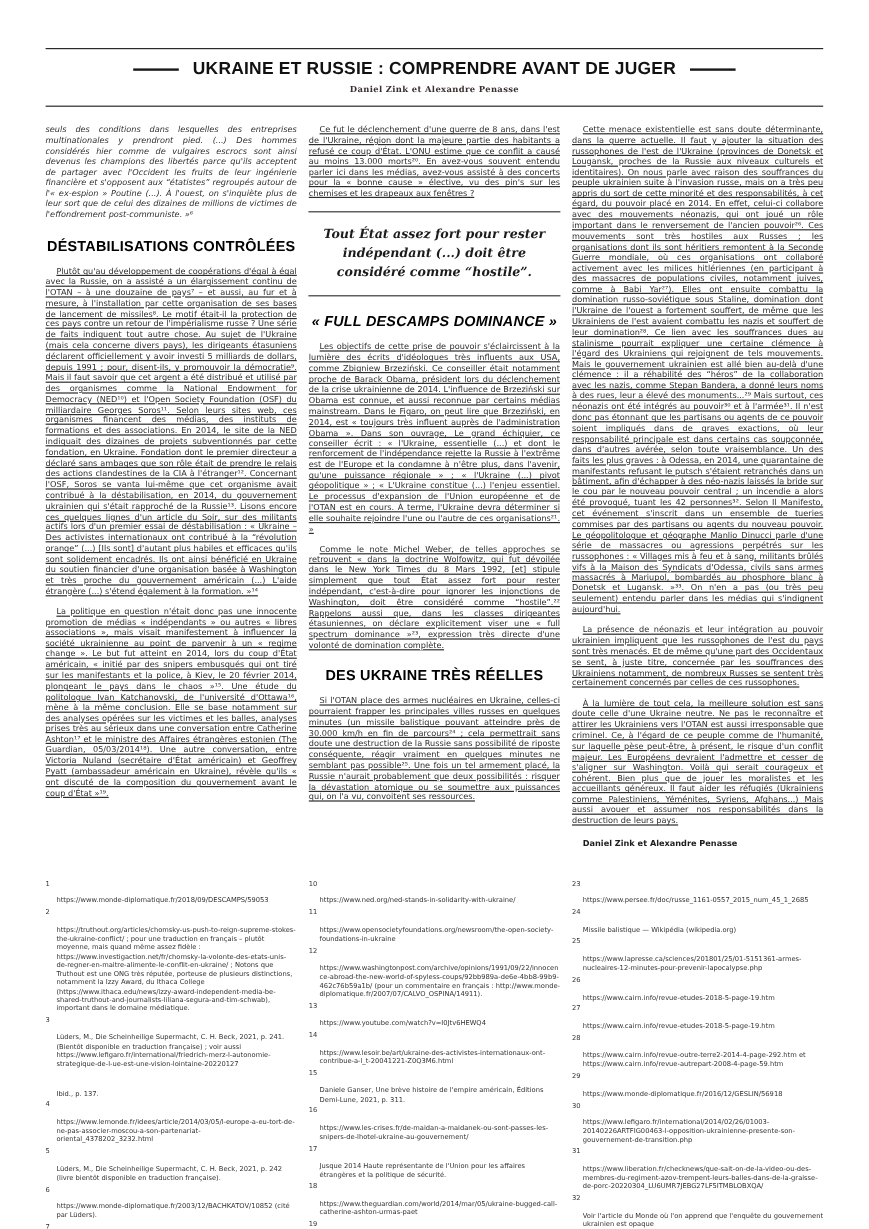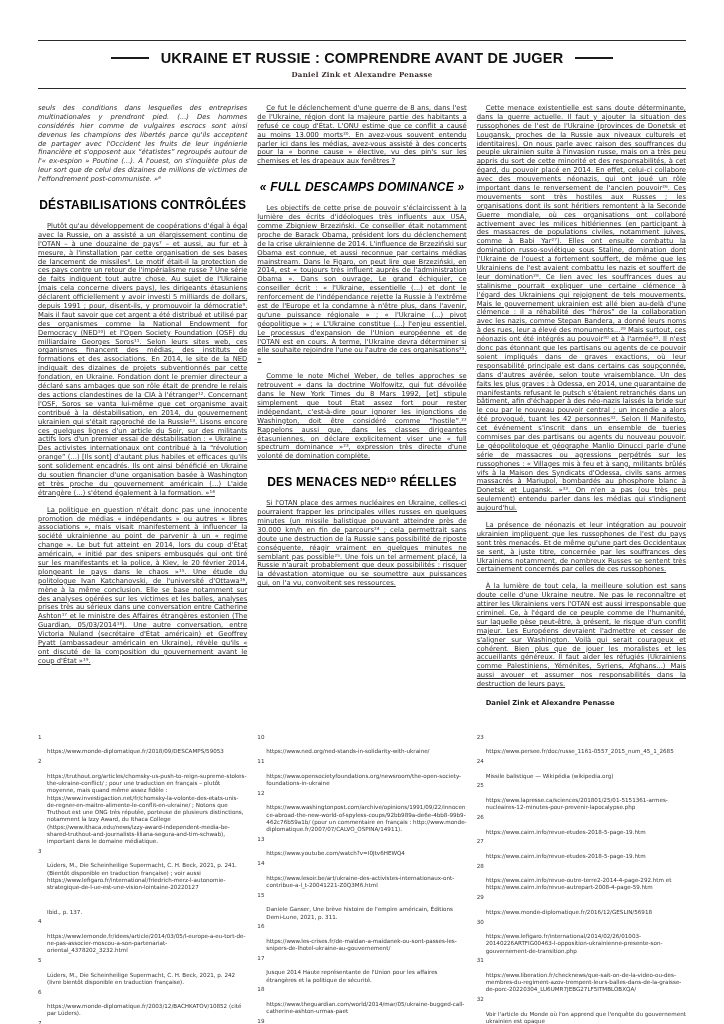--- a/index.html
+++ b/index.html
@@ -9,21 +9,21 @@
         font-family:"DejaVu Sans","Liberation Sans",sans-serif;color:#2e2e2e;}
   
   .hr-full{height:1px;background:#2a2a2a;}
   .title-row{display:flex;align-items:center;justify-content:center;gap:12px;margin-top:9px;}
   .dash{width:38px;height:2px;background:#1a1a1a;flex:0 0 auto;}
   h1{margin:0;font-size:14.5px;font-weight:bold;letter-spacing:0.2px;color:#111;
      font-family:"Liberation Sans","DejaVu Sans",sans-serif;white-space:nowrap;}
   .byline{text-align:center;font-family:"DejaVu Serif","Liberation Serif",serif;
           font-weight:bold;font-size:7px;color:#3a2f2f;margin:4px 0 9px 0;letter-spacing:0.3px;}
   
-  .columns{display:flex;gap:10px;margin-top:15px;flex:0 0 auto;justify-content:flex-end;}
+  .columns{display:flex;gap:10px;margin-top:15px;flex:0 0 auto;}
   .col{flex:1 1 0;min-width:0;}
   .col p{margin:0 0 8px 0;font-size:6.8px;line-height:1.31;text-align:justify;
          hyphens:auto;-webkit-hyphens:auto;}
   .col p.indent{text-indent:9px;text-decoration:underline;}
   .italic{font-style:italic;}
   h2{margin:14px 0 10px 0;font-size:12px;font-weight:bold;text-align:center;
      letter-spacing:0.2px;color:#000000;font-family:"Liberation Sans","DejaVu Sans",sans-serif;}
   h2.italic-head{font-style:italic;}
   .pullquote{margin:10px 0 12px 0;padding:11px 4px;border-top:1px solid #3a3a3a;
              border-bottom:1px solid #3a3a3a;text-align:center;
@@ -58,24 +58,25 @@
 
     <section class="col">
       <p class="italic">seuls des conditions dans lesquelles des entreprises multinationales y prendront pied. (...) Des hommes considérés hier comme de vulgaires escrocs sont ainsi devenus les champions des libertés parce qu'ils acceptent de partager avec l'Occident les fruits de leur ingénierie financière et s'opposent aux “étatistes” regroupés autour de l'« ex-espion » Poutine (...). À l'ouest, on s'inquiète plus de leur sort que de celui des dizaines de millions de victimes de l'effondrement post-communiste. »⁶</p>
       <h2>DÉSTABILISATIONS CONTRÔLÉES</h2>
       <p class="indent">Plutôt qu'au développement de coopérations d'égal à égal avec la Russie, on a assisté a un élargissement continu de l'OTAN – à une douzaine de pays⁷ – et aussi, au fur et à mesure, à l'installation par cette organisation de ses bases de lancement de missiles⁸. Le motif était-il la protection de ces pays contre un retour de l'impérialisme russe ? Une série de faits indiquent tout autre chose. Au sujet de l'Ukraine (mais cela concerne divers pays), les dirigeants étasuniens déclarent officiellement y avoir investi 5 milliards de dollars, depuis 1991 ; pour, disent-ils, y promouvoir la démocratie⁹. Mais il faut savoir que cet argent a été distribué et utilisé par des organismes comme la National Endowment for Democracy (NED¹⁰) et l'Open Society Foundation (OSF) du milliardaire Georges Soros¹¹. Selon leurs sites web, ces organismes financent des médias, des instituts de formations et des associations. En 2014, le site de la NED indiquait des dizaines de projets subventionnés par cette fondation, en Ukraine. Fondation dont le premier directeur a déclaré sans ambages que son rôle était de prendre le relais des actions clandestines de la CIA à l'étranger¹². Concernant l'OSF, Soros se vanta lui-même que cet organisme avait contribué à la déstabilisation, en 2014, du gouvernement ukrainien qui s'était rapproché de la Russie¹³. Lisons encore ces quelques lignes d'un article du Soir, sur des militants actifs lors d'un premier essai de déstabilisation : « Ukraine – Des activistes internationaux ont contribué à la “révolution orange” (...) [Ils sont] d'autant plus habiles et efficaces qu'ils sont solidement encadrés. Ils ont ainsi bénéficié en Ukraine du soutien financier d'une organisation basée à Washington et très proche du gouvernement américain (...) L'aide étrangère (...) s'étend également à la formation. »¹⁴</p>
       <p class="indent">La politique en question n'était donc pas une innocente promotion de médias « indépendants » ou autres « libres associations », mais visait manifestement à influencer la société ukrainienne au point de parvenir à un « regime change ». Le but fut atteint en 2014, lors du coup d'État américain, « initié par des snipers embusqués qui ont tiré sur les manifestants et la police, à Kiev, le 20 février 2014, plongeant le pays dans le chaos »¹⁵. Une étude du politologue Ivan Katchanovski, de l'université d'Ottawa¹⁶, mène à la même conclusion. Elle se base notamment sur des analyses opérées sur les victimes et les balles, analyses prises très au sérieux dans une conversation entre Catherine Ashton¹⁷ et le ministre des Affaires étrangères estonien (The Guardian, 05/03/2014¹⁸). Une autre conversation, entre Victoria Nuland (secrétaire d'État américain) et Geoffrey Pyatt (ambassadeur américain en Ukraine), révèle qu'ils « ont discuté de la composition du gouvernement avant le coup d'État »¹⁹.</p>
     </section>
 
     <section class="col">
       <p class="indent">Ce fut le déclenchement d'une guerre de 8 ans, dans l'est de l'Ukraine, région dont la majeure partie des habitants a refusé ce coup d'État. L'ONU estime que ce conflit a causé au moins 13.000 morts²⁰. En avez-vous souvent entendu parler ici dans les médias, avez-vous assisté à des concerts pour la « bonne cause » élective, vu des pin's sur les chemises et les drapeaux aux fenêtres ?</p>
+      <blockquote class="pullquote">Tout État assez fort pour rester indépendant (...) doit être considéré comme “hostile”.</blockquote>
       <h2 class="italic-head">« FULL DESCAMPS DOMINANCE »</h2>
       <p class="indent">Les objectifs de cette prise de pouvoir s'éclaircissent à la lumière des écrits d'idéologues très influents aux USA, comme Zbigniew Brzeziński. Ce conseiller était notamment proche de Barack Obama, président lors du déclenchement de la crise ukrainienne de 2014. L'influence de Brzeziński sur Obama est connue, et aussi reconnue par certains médias mainstream. Dans le Figaro, on peut lire que Brzeziński, en 2014, est « toujours très influent auprès de l'administration Obama ». Dans son ouvrage, Le grand échiquier, ce conseiller écrit : « l'Ukraine, essentielle (...) et dont le renforcement de l'indépendance rejette la Russie à l'extrême est de l'Europe et la condamne à n'être plus, dans l'avenir, qu'une puissance régionale » ; « l'Ukraine (...) pivot géopolitique » ; « L'Ukraine constitue (...) l'enjeu essentiel. Le processus d'expansion de l'Union européenne et de l'OTAN est en cours. À terme, l'Ukraine devra déterminer si elle souhaite rejoindre l'une ou l'autre de ces organisations²¹. »</p>
       <p class="indent">Comme le note Michel Weber, de telles approches se retrouvent « dans la doctrine Wolfowitz, qui fut dévoilée dans le New York Times du 8 Mars 1992, [et] stipule simplement que tout État assez fort pour rester indépendant, c'est-à-dire pour ignorer les injonctions de Washington, doit être considéré comme “hostile”.²² Rappelons aussi que, dans les classes dirigeantes étasuniennes, on déclare explicitement viser une « full spectrum dominance »²³, expression très directe d'une volonté de domination complète.</p>
-      <h2>DES MENACES NED¹⁰ RÉELLES</h2>
+      <h2>DES UKRAINE TRÈS RÉELLES</h2>
       <p class="indent">Si l'OTAN place des armes nucléaires en Ukraine, celles-ci pourraient frapper les principales villes russes en quelques minutes (un missile balistique pouvant atteindre près de 30.000 km/h en fin de parcours²⁴ ; cela permettrait sans doute une destruction de la Russie sans possibilité de riposte conséquente, réagir vraiment en quelques minutes ne semblant pas possible²⁵. Une fois un tel armement placé, la Russie n'aurait probablement que deux possibilités : risquer la dévastation atomique ou se soumettre aux puissances qui, on l'a vu, convoitent ses ressources.</p>
     </section>
 
     <section class="col">
       <p class="indent">Cette menace existentielle est sans doute déterminante, dans la guerre actuelle. Il faut y ajouter la situation des russophones de l'est de l'Ukraine (provinces de Donetsk et Lougansk, proches de la Russie aux niveaux culturels et identitaires). On nous parle avec raison des souffrances du peuple ukrainien suite à l'invasion russe, mais on a très peu appris du sort de cette minorité et des responsabilités, à cet égard, du pouvoir placé en 2014. En effet, celui-ci collabore avec des mouvements néonazis, qui ont joué un rôle important dans le renversement de l'ancien pouvoir²⁶. Ces mouvements sont très hostiles aux Russes ; les organisations dont ils sont héritiers remontent à la Seconde Guerre mondiale, où ces organisations ont collaboré activement avec les milices hitlériennes (en participant à des massacres de populations civiles, notamment juives, comme à Babi Yar²⁷). Elles ont ensuite combattu la domination russo-soviétique sous Staline, domination dont l'Ukraine de l'ouest a fortement souffert, de même que les Ukrainiens de l'est avaient combattu les nazis et souffert de leur domination²⁸. Ce lien avec les souffrances dues au stalinisme pourrait expliquer une certaine clémence à l'égard des Ukrainiens qui rejoignent de tels mouvements. Mais le gouvernement ukrainien est allé bien au-delà d'une clémence : il a réhabilité des “héros” de la collaboration avec les nazis, comme Stepan Bandera, a donné leurs noms à des rues, leur a élevé des monuments...²⁹ Mais surtout, ces néonazis ont été intégrés au pouvoir³⁰ et à l'armée³¹. Il n'est donc pas étonnant que les partisans ou agents de ce pouvoir soient impliqués dans de graves exactions, où leur responsabilité principale est dans certains cas soupçonnée, dans d'autres avérée, selon toute vraisemblance. Un des faits les plus graves : à Odessa, en 2014, une quarantaine de manifestants refusant le putsch s'étaient retranchés dans un bâtiment, afin d'échapper à des néo-nazis laissés la bride sur le cou par le nouveau pouvoir central ; un incendie a alors été provoqué, tuant les 42 personnes³². Selon Il Manifesto, cet événement s'inscrit dans un ensemble de tueries commises par des partisans ou agents du nouveau pouvoir. Le géopolitologue et géographe Manlio Dinucci parle d'une série de massacres ou agressions perpétrés sur les russophones : « Villages mis à feu et à sang, militants brûlés vifs à la Maison des Syndicats d'Odessa, civils sans armes massacrés à Mariupol, bombardés au phosphore blanc à Donetsk et Lugansk. »³³. On n'en a pas (ou très peu seulement) entendu parler dans les médias qui s'indignent aujourd'hui.</p>
       <p class="indent">La présence de néonazis et leur intégration au pouvoir ukrainien impliquent que les russophones de l'est du pays sont très menacés. Et de même qu'une part des Occidentaux se sent, à juste titre, concernée par les souffrances des Ukrainiens notamment, de nombreux Russes se sentent très certainement concernés par celles de ces russophones.</p>
       <p class="indent">À la lumière de tout cela, la meilleure solution est sans doute celle d'une Ukraine neutre. Ne pas le reconnaître et attirer les Ukrainiens vers l'OTAN est aussi irresponsable que criminel. Ce, à l'égard de ce peuple comme de l'humanité, sur laquelle pèse peut-être, à présent, le risque d'un conflit majeur. Les Européens devraient l'admettre et cesser de s'aligner sur Washington. Voilà qui serait courageux et cohérent. Bien plus que de jouer les moralistes et les accueillants généreux. Il faut aider les réfugiés (Ukrainiens comme Palestiniens, Yéménites, Syriens, Afghans...) Mais aussi avouer et assumer nos responsabilités dans la destruction de leurs pays.</p>
       <p class="signature">Daniel Zink et Alexandre Penasse</p>
     </section>
 

